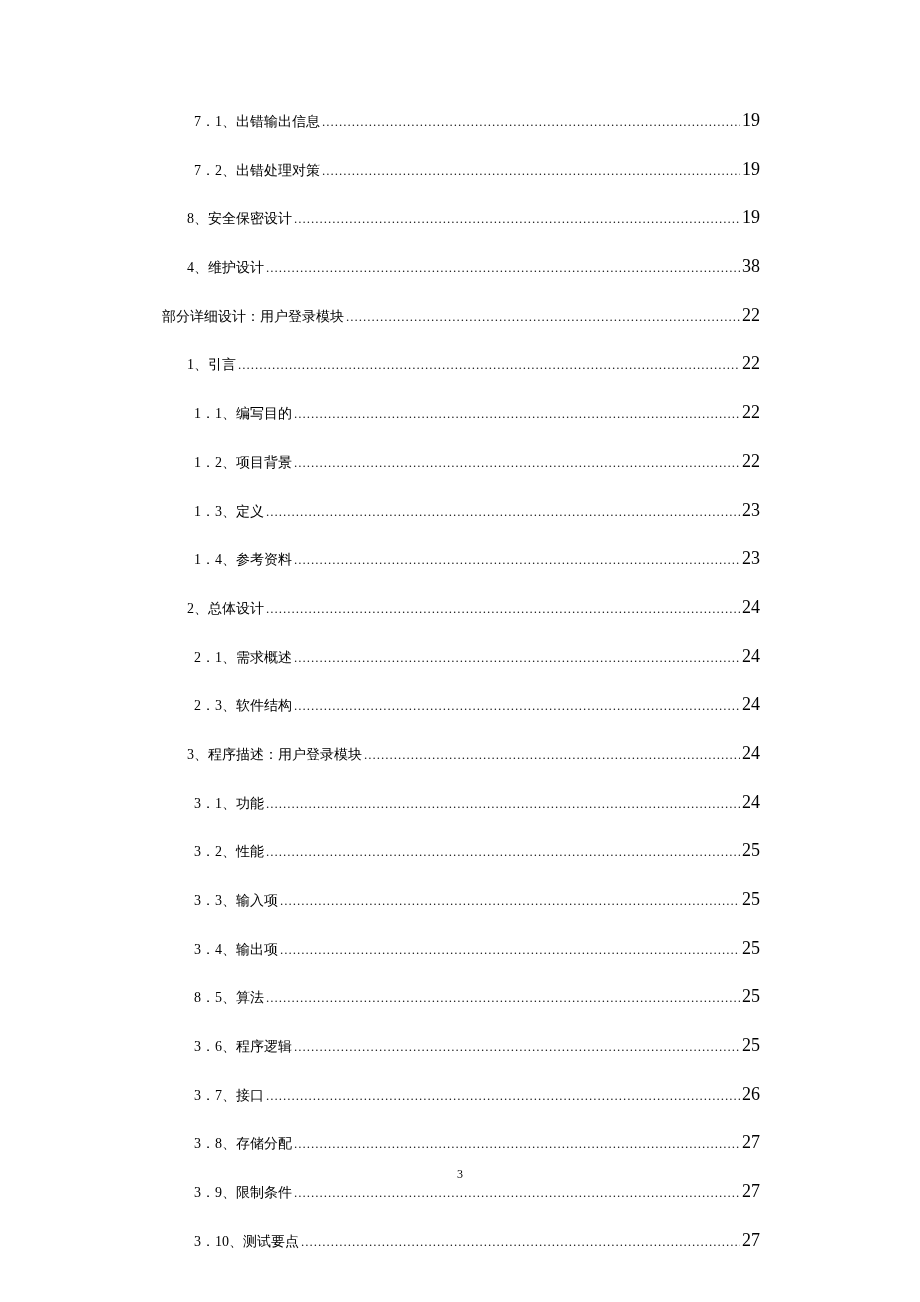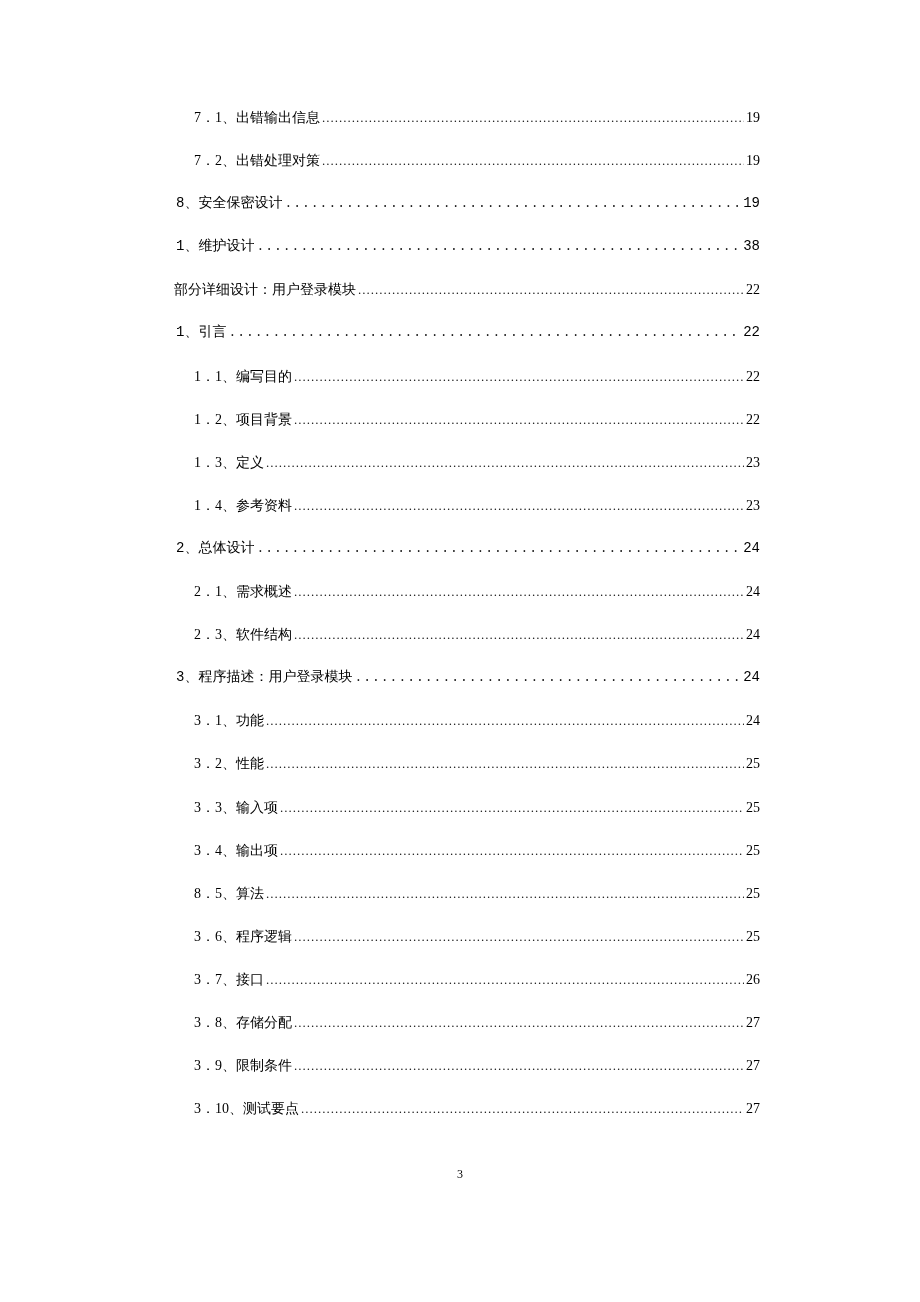--- a/index.html
+++ b/index.html
@@ -38,24 +38,24 @@
       overflow: hidden;
       white-space: nowrap;
       letter-spacing: 1px;
       font-size: 13px;
       margin: 0 2px;
       color: #222;
     }
     .toc-page {
       white-space: nowrap;
       flex-shrink: 0;
-      font-size: 14px;
+      font-size: 18px;
     }
-    .indent-0 { margin-left: 16px; font-family: Liberation Serif, serif; }
-    .indent-1 { margin-left: 18px; font-family: Liberation Mono, monospace; }
+    .indent-0 { margin-left: 4px; font-family: Liberation Serif, serif; }
+    .indent-1 { margin-left: 29px; }
     .indent-2 { margin-left: 36px; }
     .page-number {
       position: absolute;
       bottom: 120px;
       left: 50%;
       transform: translateX(-50%);
       font-size: 12px;
       font-family: "Times New Roman", serif;
       color: #000;
     }
@@ -73,21 +73,21 @@
       <span class="toc-title">7．2、出错处理对策</span>
       <span class="toc-dots">.......................................................................................................................................................................................................</span>
       <span class="toc-page">19</span>
     </div>
     <div class="toc-entry indent-1">
       <span class="toc-title">8、安全保密设计</span>
       <span class="toc-dots">.......................................................................................................................................................................................................</span>
       <span class="toc-page">19</span>
     </div>
     <div class="toc-entry indent-1">
-      <span class="toc-title">1、维护设计</span>
+      <span class="toc-title">4、维护设计</span>
       <span class="toc-dots">.......................................................................................................................................................................................................</span>
       <span class="toc-page">38</span>
     </div>
     <div class="toc-entry indent-0">
       <span class="toc-title">部分详细设计：用户登录模块</span>
       <span class="toc-dots">.......................................................................................................................................................................................................</span>
       <span class="toc-page">22</span>
     </div>
     <div class="toc-entry indent-1">
       <span class="toc-title">1、引言</span>

